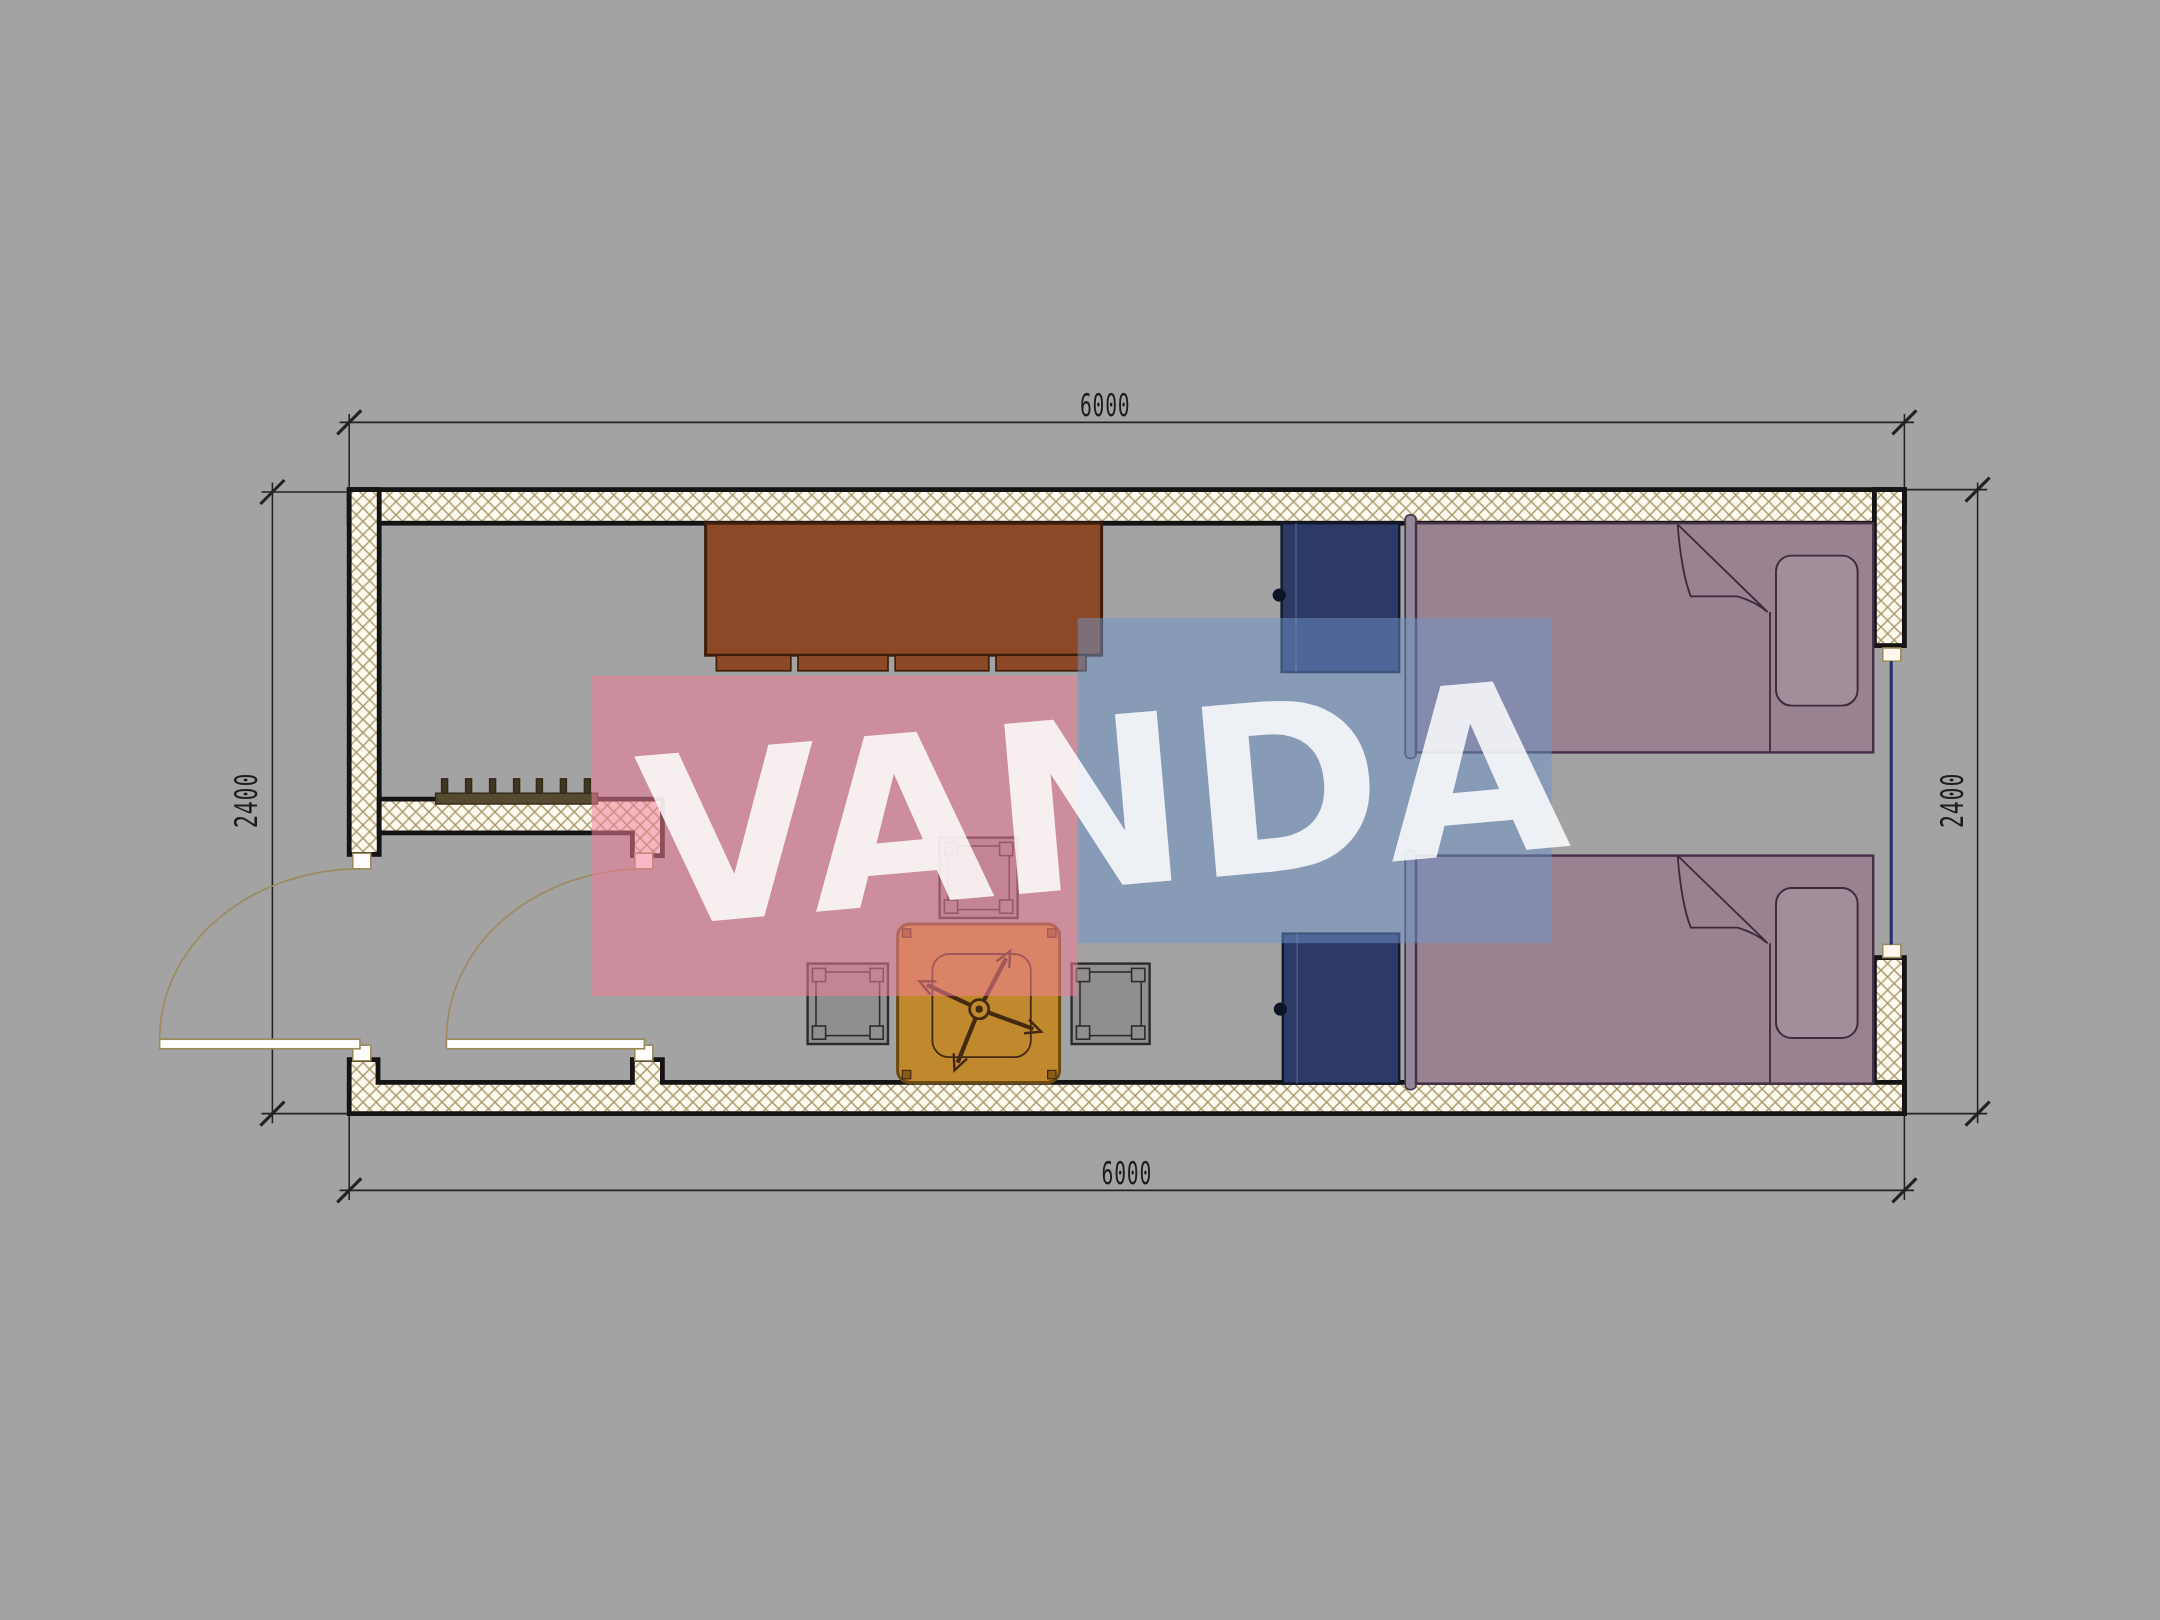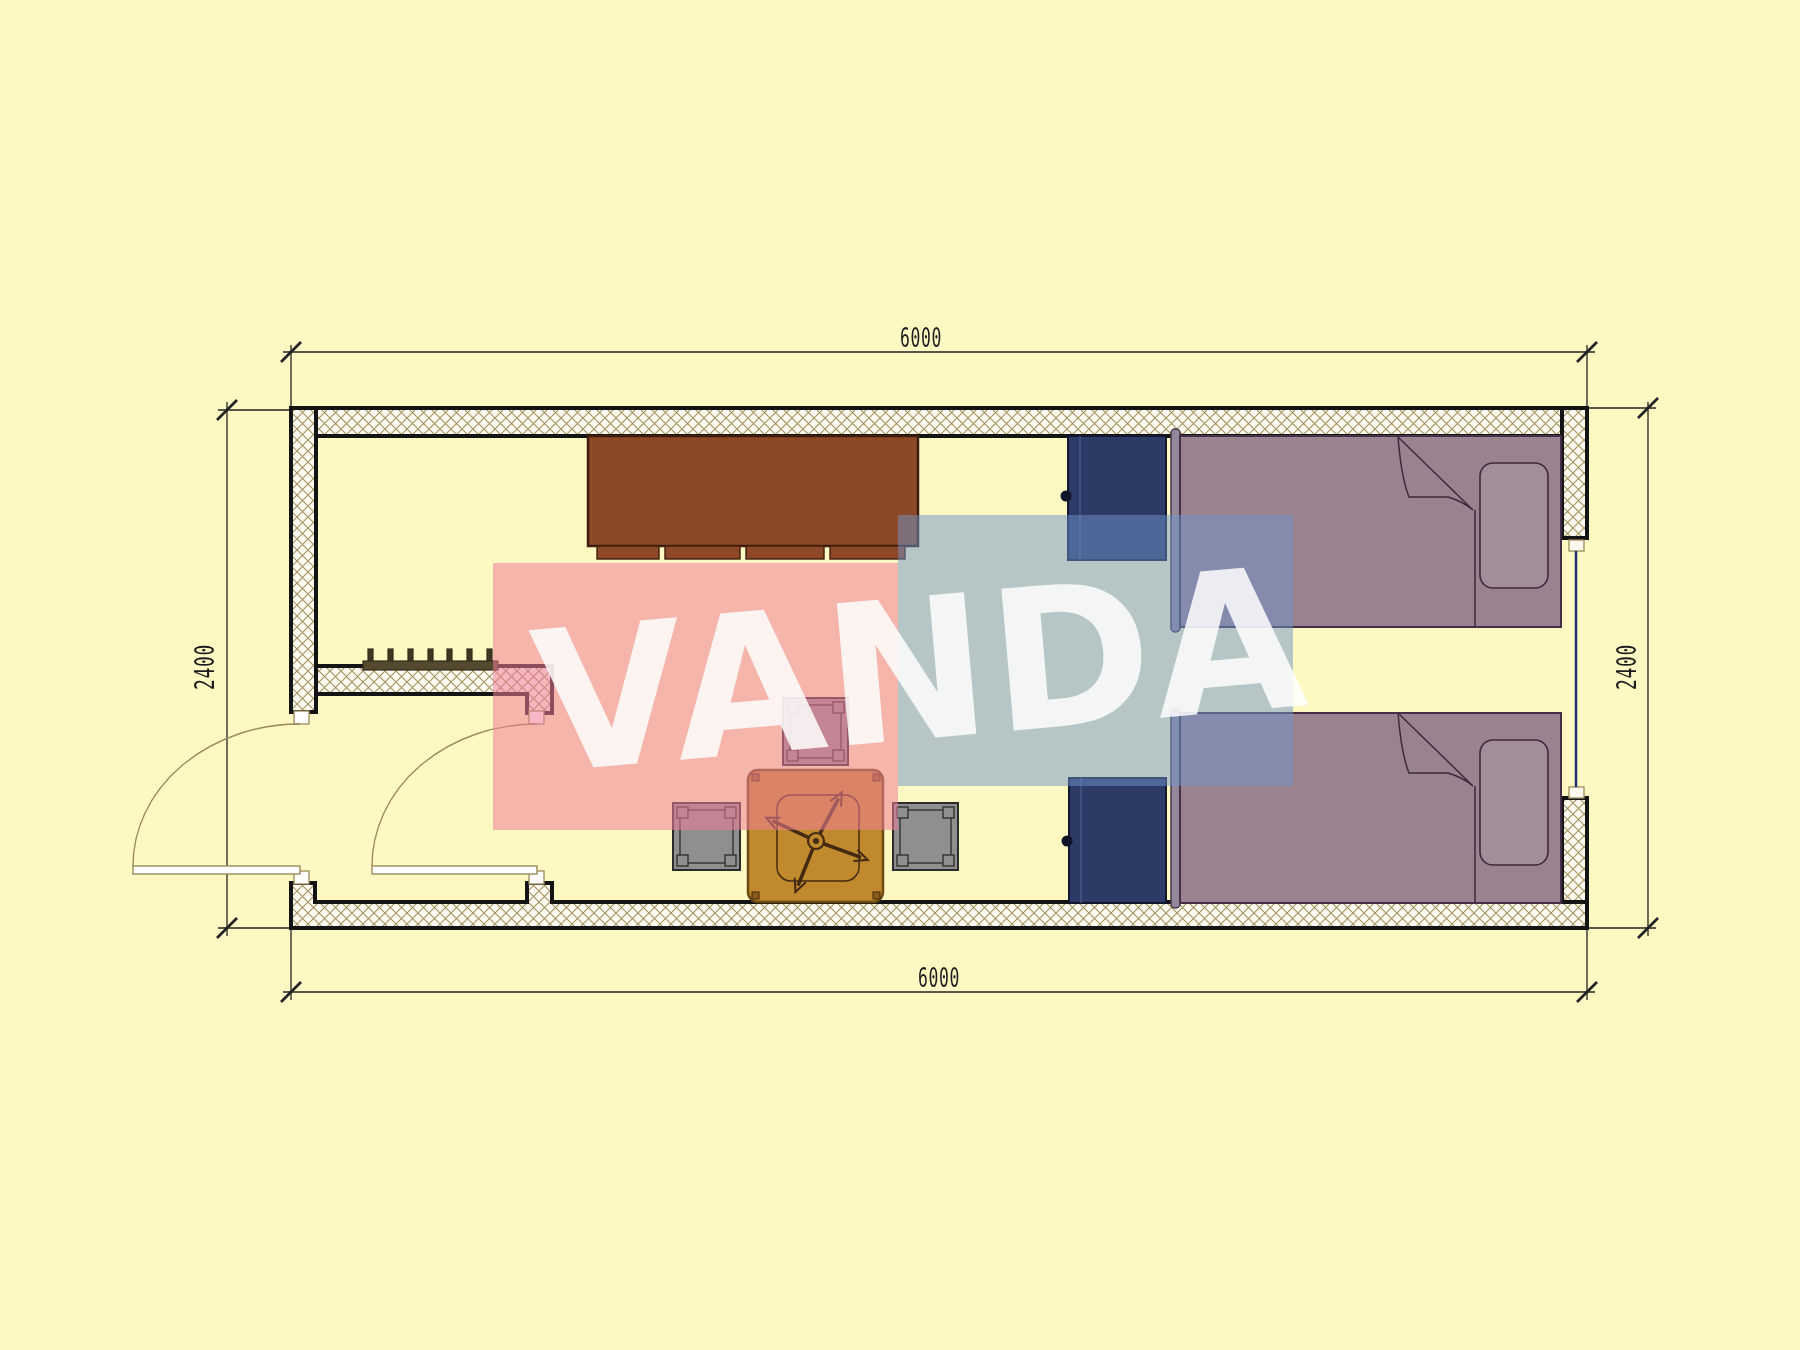--- a/index.html
+++ b/index.html
@@ -1,16 +1,16 @@
 <!DOCTYPE html>
 <html><head>
 <meta charset="utf-8">
 <style>
   html,body{margin:0;padding:0;background:#ffffff;}
-  .stage{position:relative;width:1800px;height:1350px;background:#fef9c3;overflow:hidden;
+  .stage{position:relative;width:1800px;height:1350px;background:#a3a3a3;overflow:hidden;
          font-family:"DejaVu Sans", sans-serif;}
   svg{display:block;}
   text.dim{font-family:"DejaVu Sans Mono", monospace;font-size:26px;fill:#1c1c1c;letter-spacing:1px;}
   text.wm{font-family:"DejaVu Sans", sans-serif;font-weight:bold;font-size:195px;letter-spacing:2px;
           fill:#ffffff;opacity:0.85;}
 </style>
 </head>
 <body>
 
 <div class="stage">

